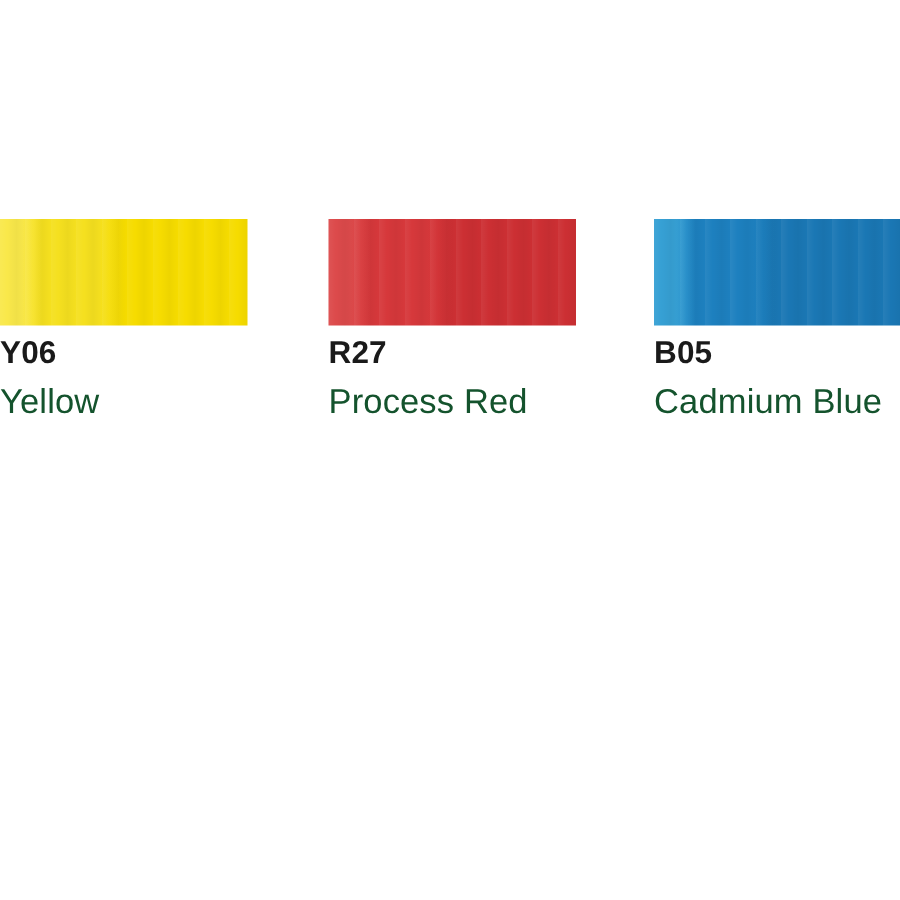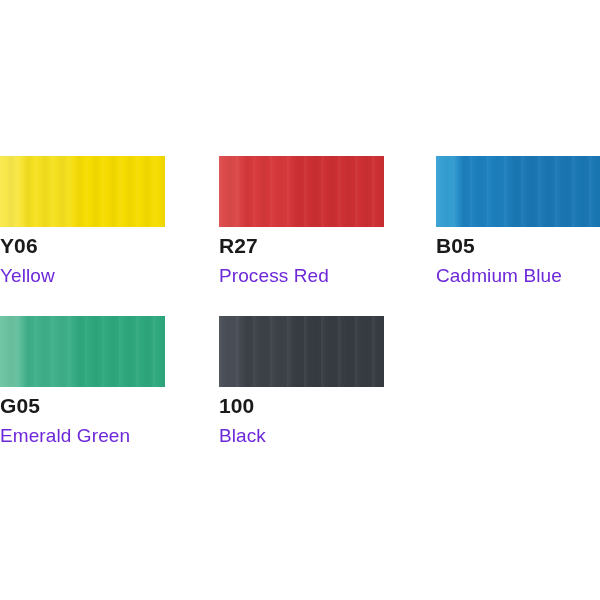--- a/index.html
+++ b/index.html
@@ -22,21 +22,21 @@
     width: 600px;
     height: 600px;
   }
 
   .swatch-row {
     position: absolute;
     left: 0;
     width: 600px;
     height: 150px;
   }
-  .swatch-row.row-1 { top: 156px; }
+  .swatch-row.row-1 { top: 146px; }
   .swatch-row.row-2 { top: 316px; }
 
   .swatch-cell {
     position: absolute;
     top: 0;
     width: 165px;
     height: 150px;
   }
   .swatch-cell.col-0 { left: 0px; }
   .swatch-cell.col-1 { left: 219px; }
@@ -69,23 +69,23 @@
     color: #1a1a1a;
     letter-spacing: 0.1px;
     white-space: nowrap;
     line-height: 1;
   }
 
   .swatch-name {
     position: absolute;
     left: 0;
     top: 110px;
-    font-size: 19px;
+    font-size: 23px;
     font-weight: normal;
-    color: #6d28d9;
+    color: #14532d;
     letter-spacing: 0.1px;
     white-space: nowrap;
     line-height: 1;
   }
 </style>
 </head>
 <body style="background: rgb(255, 255, 255);">
 
 <div id="swatch-sheet">
 
@@ -110,33 +110,14 @@
     <div class="swatch-cell col-2">
       <div class="swatch-chip" style="background: linear-gradient(90deg, rgb(54, 160, 212) 0%, rgb(54, 160, 212) 9%, rgb(29, 128, 191) 17%, rgb(29, 128, 191) 40%, rgb(26, 119, 180) 50%, rgb(26, 119, 180) 100%);">
         <div class="chip-texture" style="background: repeating-linear-gradient(90deg, rgba(255, 255, 255, 0.055) 0px, rgba(255, 255, 255, 0) 5px, rgba(0, 0, 0, 0.035) 11px, rgba(255, 255, 255, 0) 17px);"></div>
       </div>
       <div class="swatch-code">B05</div>
       <div class="swatch-name">Cadmium Blue</div>
     </div>
 
   </div>
 
-  <div class="swatch-row row-2">
-
-    <div class="swatch-cell col-0">
-      <div class="swatch-chip" style="background: linear-gradient(90deg, rgb(108, 195, 162) 0%, rgb(108, 195, 162) 9%, rgb(63, 176, 138) 17%, rgb(63, 176, 138) 40%, rgb(47, 168, 126) 50%, rgb(47, 168, 126) 100%);">
-        <div class="chip-texture" style="background: repeating-linear-gradient(90deg, rgba(255, 255, 255, 0.055) 0px, rgba(255, 255, 255, 0) 5px, rgba(0, 0, 0, 0.035) 11px, rgba(255, 255, 255, 0) 17px);"></div>
-      </div>
-      <div class="swatch-code">G05</div>
-      <div class="swatch-name">Emerald Green</div>
-    </div>
-
-    <div class="swatch-cell col-1">
-      <div class="swatch-chip" style="background: linear-gradient(90deg, rgb(74, 79, 87) 0%, rgb(74, 79, 87) 9%, rgb(61, 66, 73) 17%, rgb(61, 66, 73) 40%, rgb(55, 60, 67) 50%, rgb(55, 60, 67) 100%);">
-        <div class="chip-texture" style="background: repeating-linear-gradient(90deg, rgba(255, 255, 255, 0.055) 0px, rgba(255, 255, 255, 0) 5px, rgba(0, 0, 0, 0.035) 11px, rgba(255, 255, 255, 0) 17px);"></div>
-      </div>
-      <div class="swatch-code">100</div>
-      <div class="swatch-name">Black</div>
-    </div>
-
-  </div>
 
 </div>
 
 </body></html>

